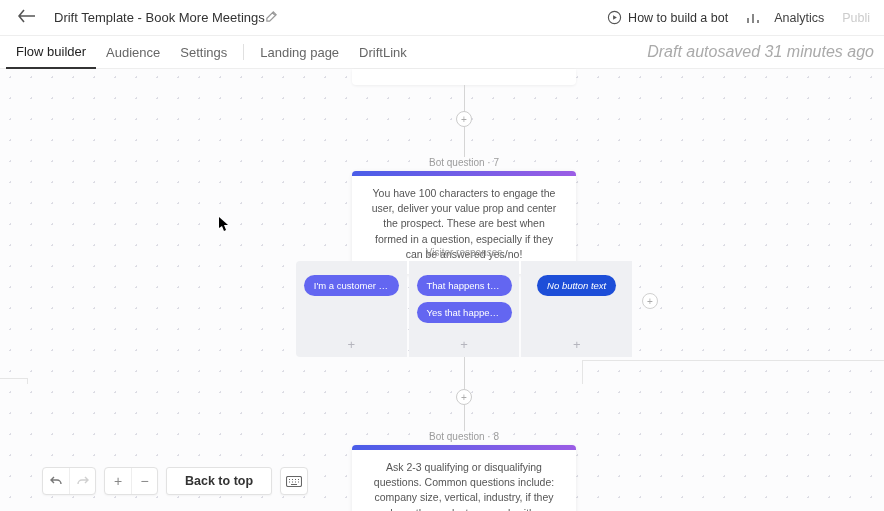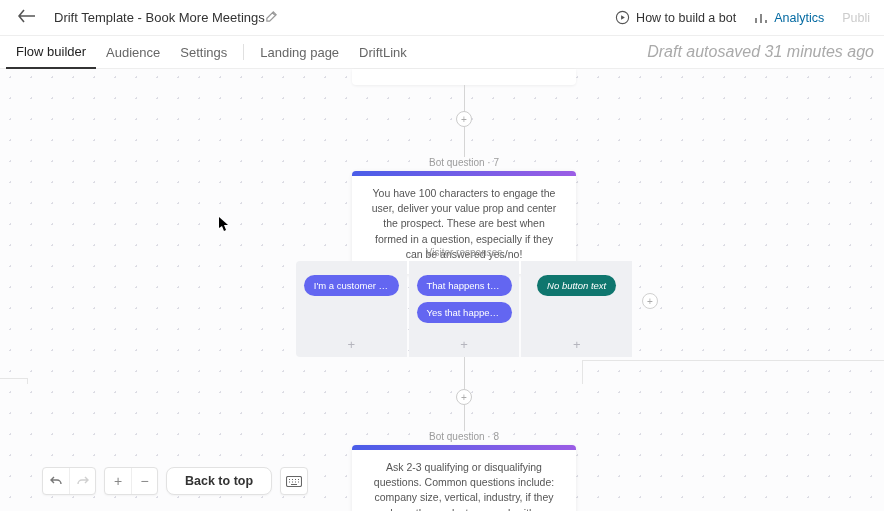--- a/index.html
+++ b/index.html
@@ -5,21 +5,21 @@
     * { margin:0; padding:0; box-sizing:border-box; font-family:-apple-system,BlinkMacSystemFont,"Segoe UI",sans-serif; }
     body { width:884px; height:511px; overflow:hidden; background:#fff; position:relative; }
 
     .header { height:36px; display:flex; align-items:center; padding:0 14px; border-bottom:1px solid #eee; }
     .back-btn { background:none; border:none; cursor:pointer; padding:4px; }
     .title-wrap { display:flex; align-items:center; margin-left:14px; }
     .doc-title { font-size:13px; color:#333; }
     .edit-icon { color:#888; }
     .header-right { margin-left:auto; display:flex; align-items:center; gap:18px; font-size:12.5px; }
     .htb { display:flex; align-items:center; gap:6px; color:#333; cursor:pointer; }
-    .analytics { display:flex; gap:6px; color:#0369a1; cursor:pointer; }
+    .analytics { display:flex; gap:14px; color:#404040; cursor:pointer; }
     .publish { color:#ccc; }
 
     .tabbar { height:33px; display:flex; align-items:center; padding:0 6px; border-bottom:1px solid #eee; font-size:13px; position:relative; }
     .tab { padding:0 10px; height:33px; display:flex; align-items:center; color:#666; cursor:pointer; }
     .tab.active { color:#222; border-bottom:2px solid #333; font-weight:500; }
     .tab-divider { width:1px; height:16px; background:#e0e0e0; margin:0 6px; }
     .autosave { position:absolute; right:10px; font-size:16px; color:#aaa; font-style:italic; }
 
     .canvas { position:relative; height:442px; 
       background-color:#fcfcfd;
@@ -43,34 +43,34 @@
     .side-stub-left { position:absolute; left:0; top:309px; height:6px; width:28px; border-top:1px solid #e5e5e5; border-right:1px solid #e5e5e5; }
     .side-stub-right{ position:absolute; right:0; top:291px; height:24px; width:302px; border-top:1px solid #e5e5e5; border-left:1px solid #e5e5e5; }
 
     
     .vr-wrap { position:absolute; top:178px; left:296px; width:336px; }
     .vr-grid { display:flex; gap:2px; }
     .vr-col { flex:1; background:#eff0f3; height:96px; position:relative; display:flex; flex-direction:column; align-items:center; padding-top:14px; gap:6px; }
     .vr-col:first-child{border-radius:4px 0 0 4px;}
     .vr-col:last-child{border-radius:0 4px 4px 0;}
     .chip { background:#6366f1; color:#fff; font-size:9.5px; padding:5px 10px; border-radius:11px; white-space:nowrap; max-width:95px; overflow:hidden; text-overflow:ellipsis; cursor:pointer; }
-    .chip.ghost { background:#0f766e; font-style:italic; }
+    .chip.ghost { background:#1d4ed8; font-style:italic; }
     .col-add { position:absolute; bottom:5px; font-size:13px; color:#b5b5bd; cursor:pointer; }
     .side-add { width:16px;height:16px;border-radius:50%;background:#fff;border:1px solid #d0d0d0;position:absolute;right:-26px;top:46px;display:flex;align-items:center;justify-content:center;font-size:10px;color:#aaa;cursor:pointer; }
 
     
     .mouse-cursor { position:absolute; left:219px; top:148px; }
 
     
     .toolbar { position:absolute; left:42px; bottom:16px; display:flex; gap:8px; align-items:center; }
     .tb-group { display:flex; background:#fff; border:1px solid #e2e2e2; border-radius:4px; height:28px; box-shadow:0 1px 2px rgba(0,0,0,0.04); }
     .tb-btn { width:26px; display:flex; align-items:center; justify-content:center; color:#888; cursor:pointer; font-size:14px; }
     .tb-btn + .tb-btn { border-left:1px solid #eee; }
     .tb-btn.disabled { color:#d0d0d0; }
-    .btt { background:#fff; border:1px solid #e2e2e2; border-radius:8px; height:28px; padding:0 18px; font-size:12.5px; font-weight:600; color:#333; cursor:pointer; box-shadow:0 1px 2px rgba(0,0,0,0.04); }
+    .btt { background:#fff; border:1px solid #e2e2e2; border-radius:3px; height:28px; padding:0 18px; font-size:12.5px; font-weight:600; color:#333; cursor:pointer; box-shadow:0 1px 2px rgba(0,0,0,0.04); }
     .kb-group { background:#fff;border:1px solid #e2e2e2;border-radius:4px;height:28px;width:28px;display:flex;align-items:center;justify-content:center;cursor:pointer;box-shadow:0 1px 2px rgba(0,0,0,0.04); }
   </style>
 </head>
 <body>
 
 <div class="header">
   <button class="back-btn">
     <svg width="18" height="14" viewBox="0 0 18 14" fill="none" stroke="#555" stroke-width="1.6">
         <path d="M17 7H1M6 1 1 7l5 6"></path>
       </svg>

